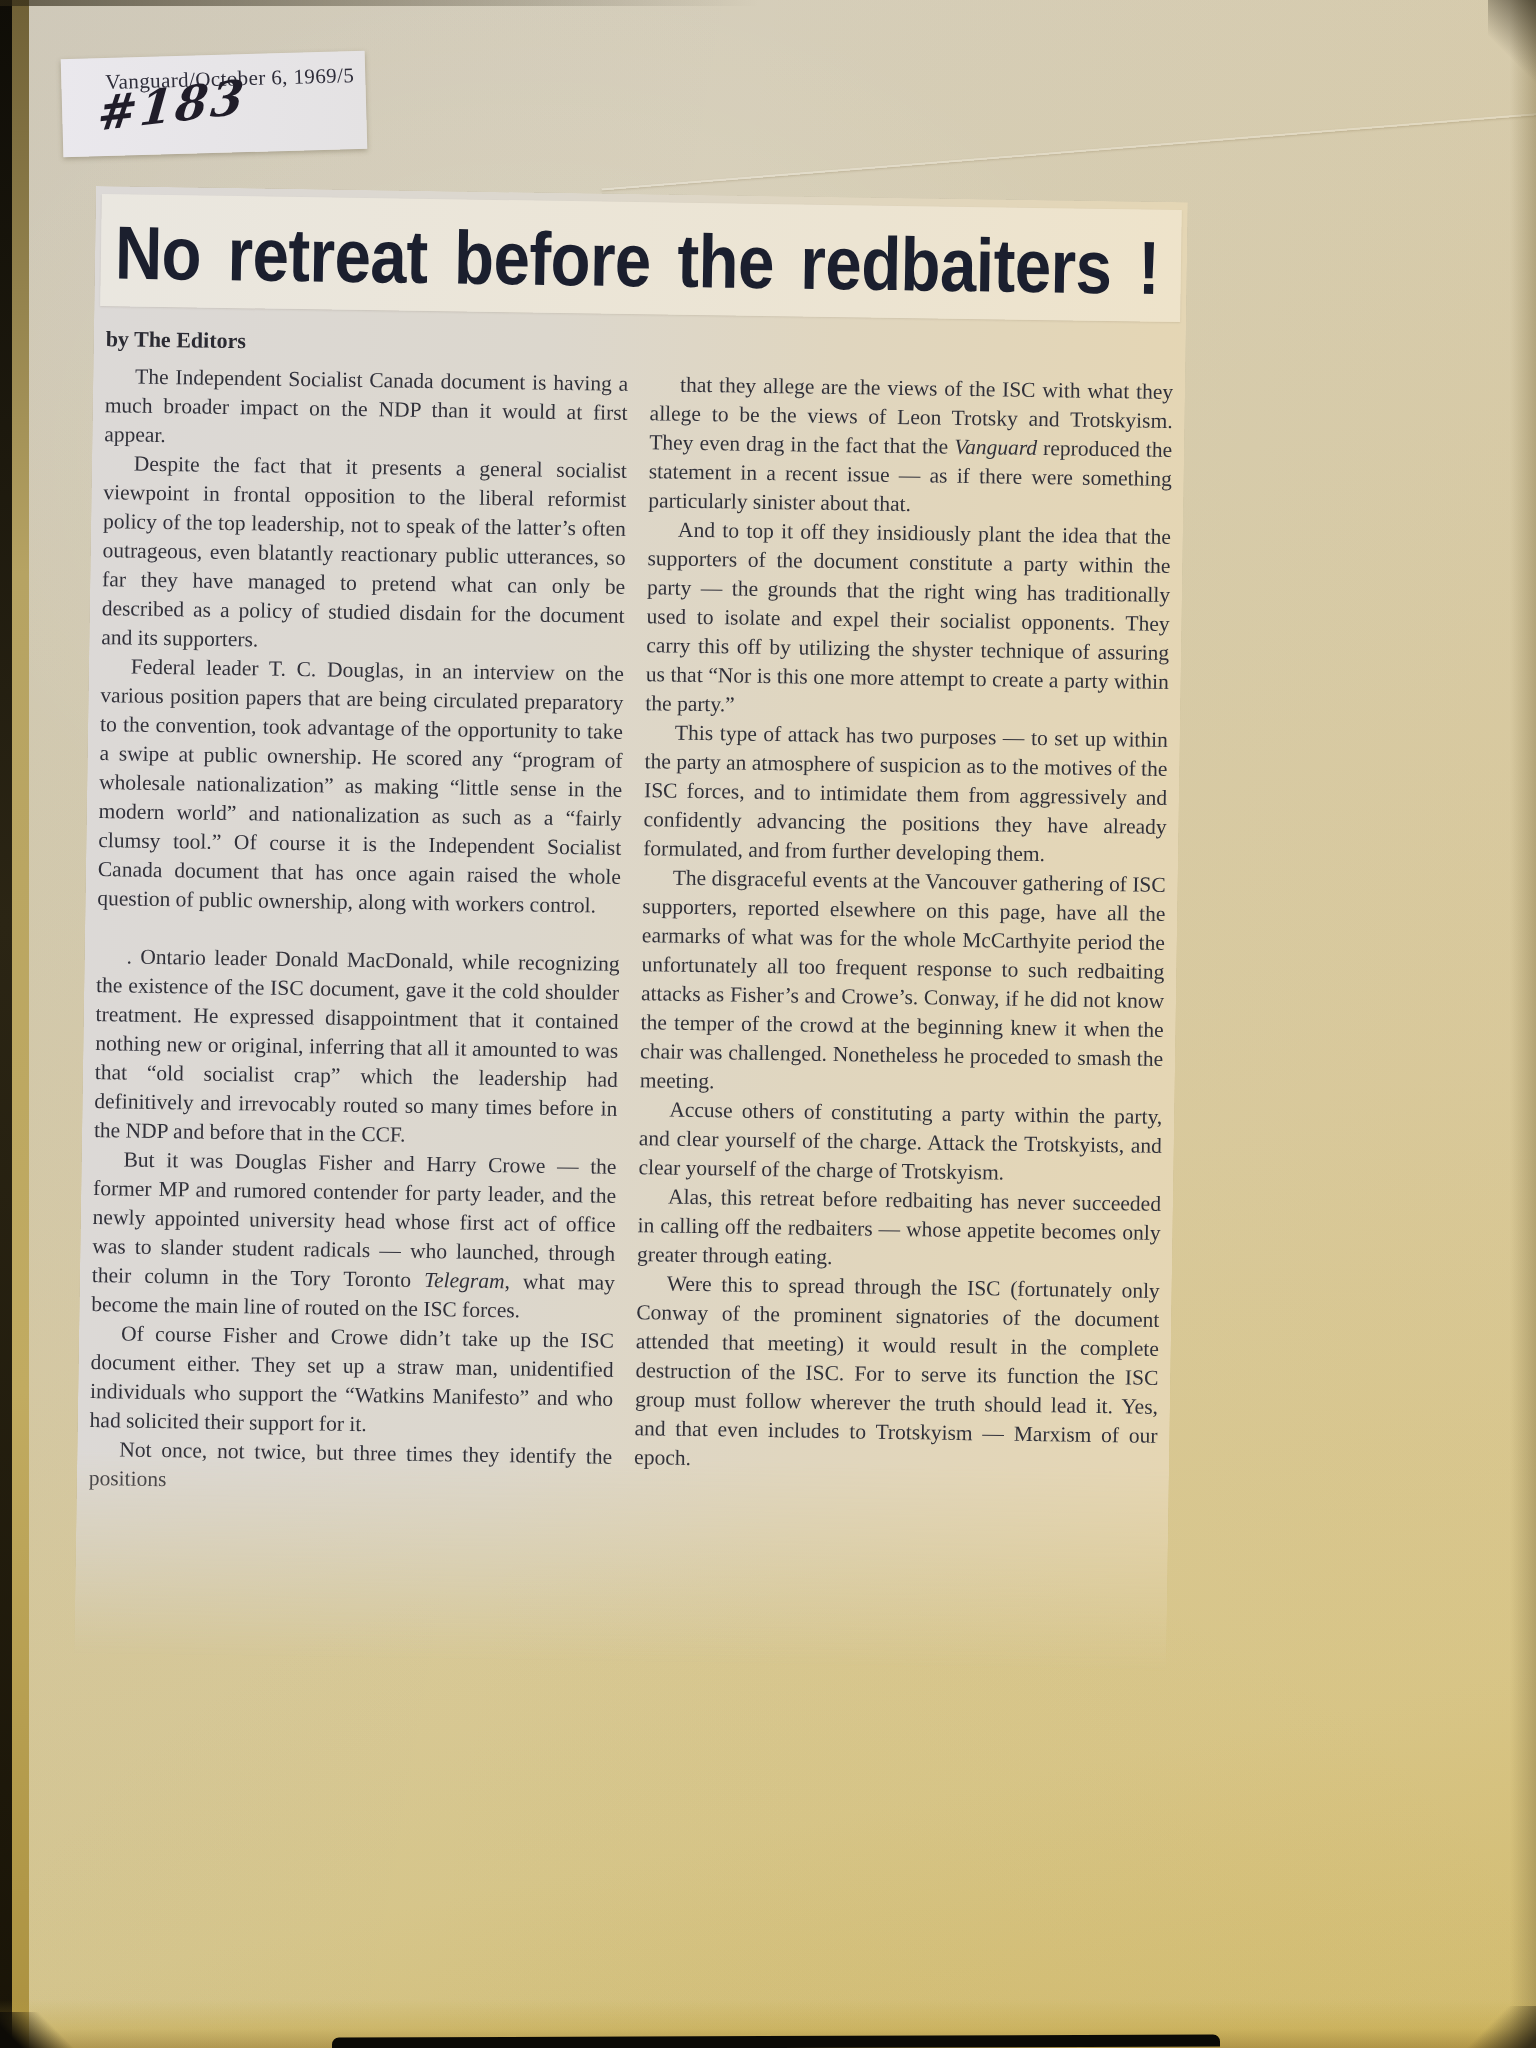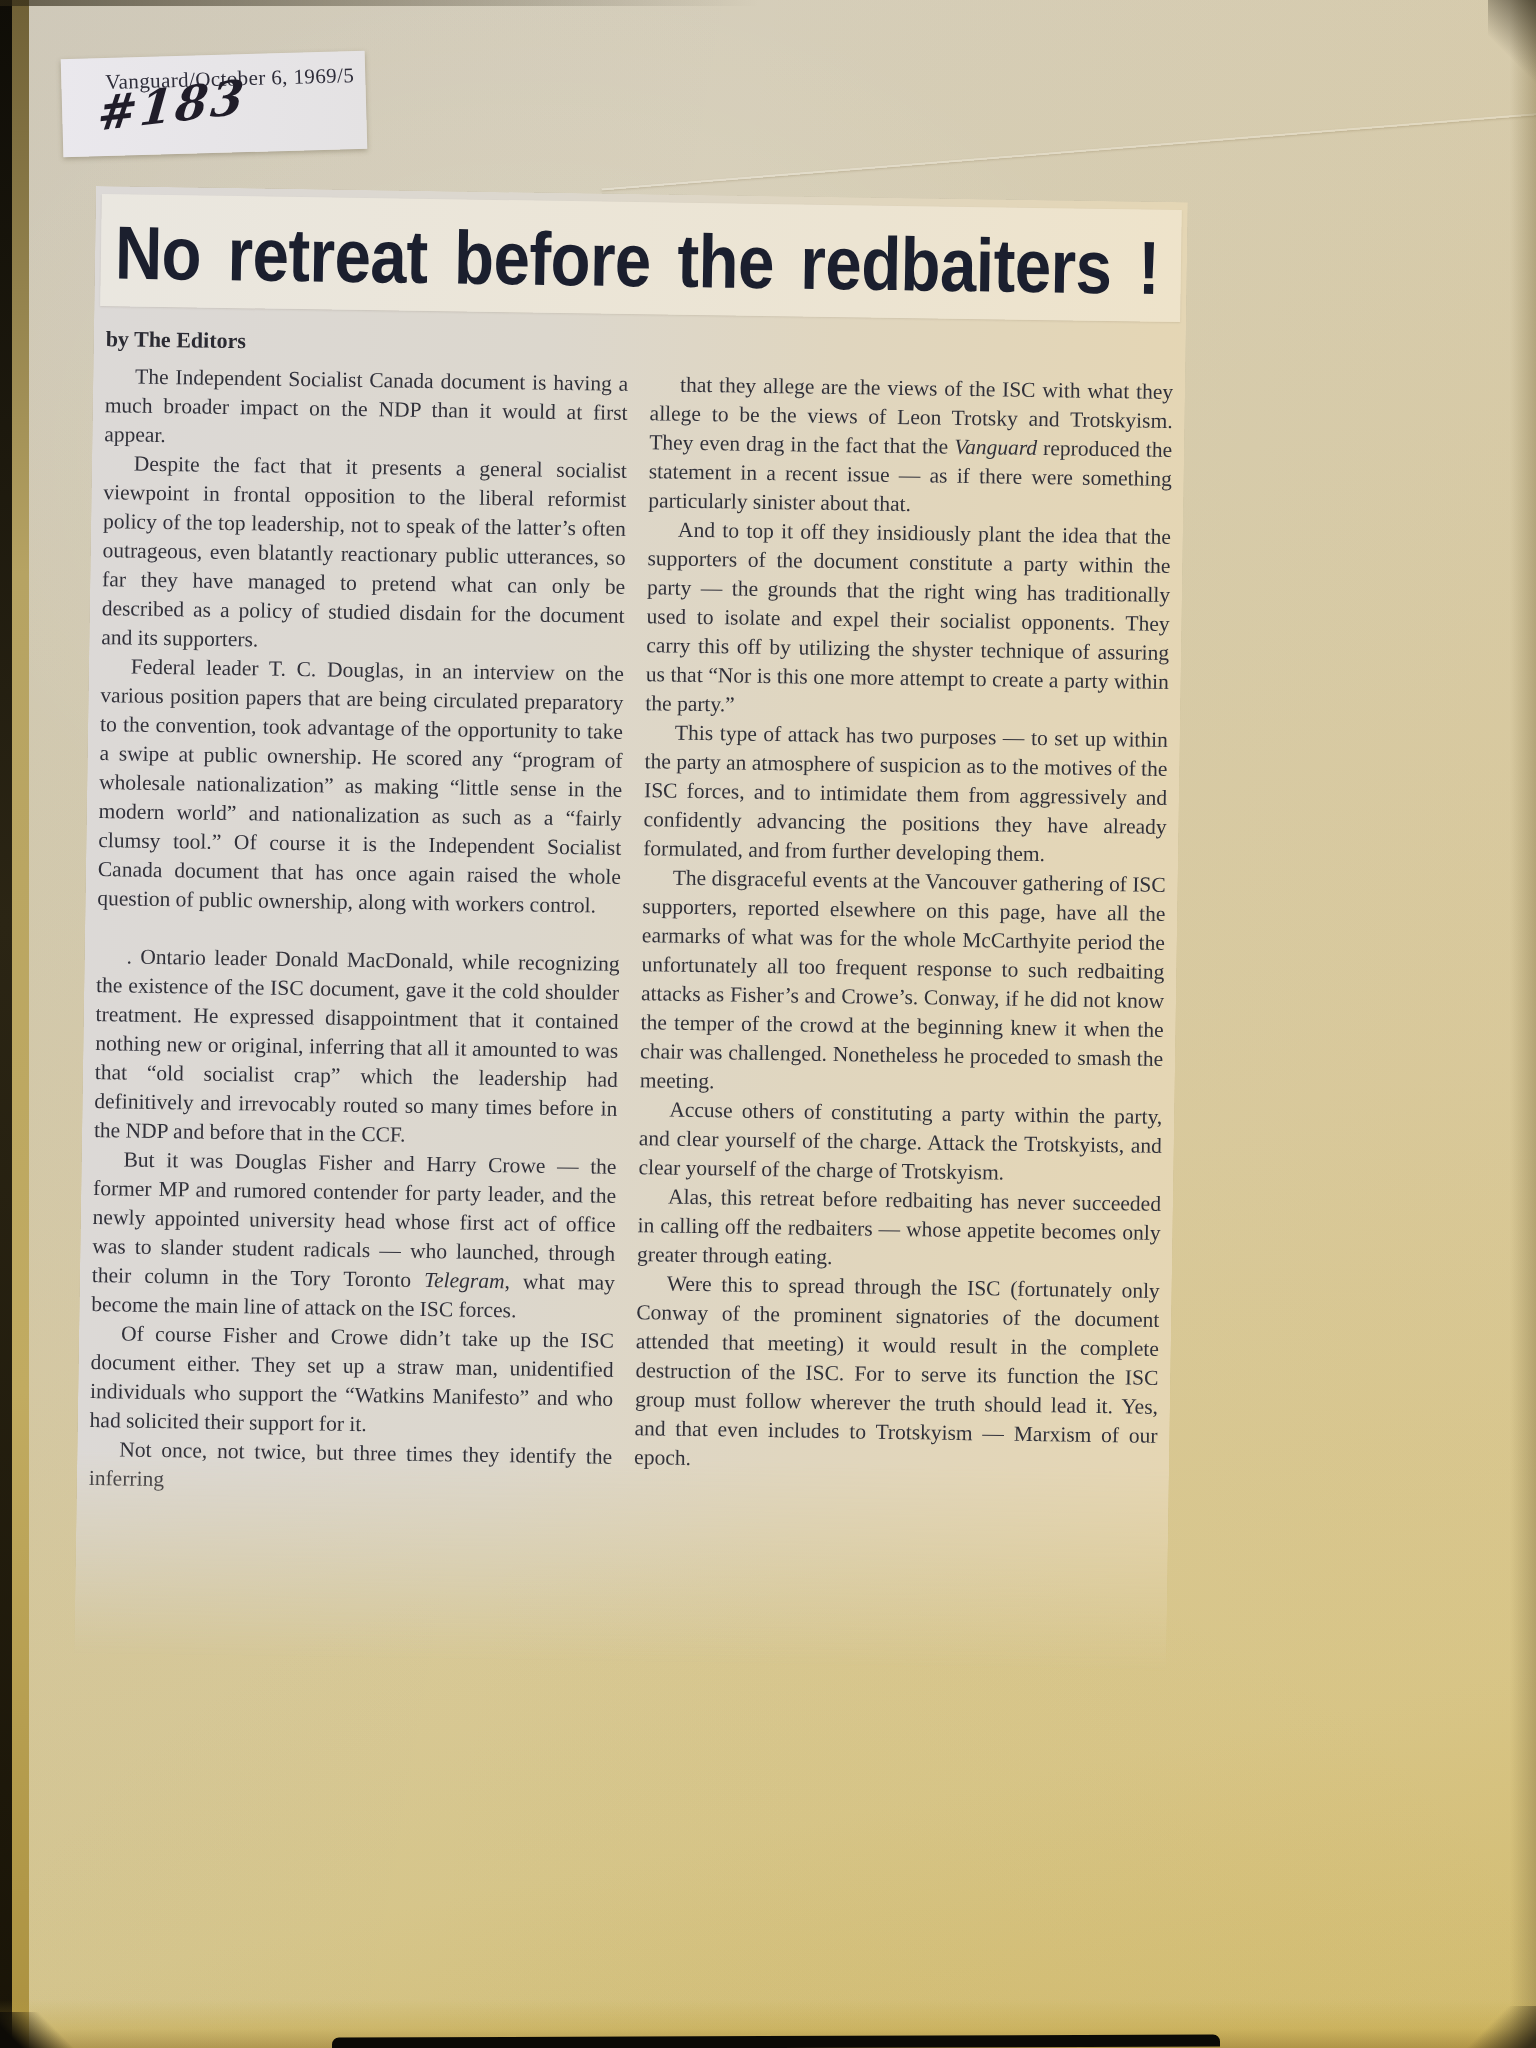--- a/index.html
+++ b/index.html
@@ -89,23 +89,23 @@
     <div class="headline-strip">
       <div class="headline">No retreat before the redbaiters !</div>
     </div>
     <div class="byline">by The Editors</div>
     <div class="article-body">
       <div class="col">
           <p><span>The Independent Socialist Canada document is having a much broader impact on the NDP than it would at first appear.</span></p>
           <p><span>Despite the fact that it presents a general socialist viewpoint in frontal opposition to the liberal reformist policy of the top leadership, not to speak of the latter’s often outrageous, even blatantly reactionary public utterances, so far they have managed to pretend what can only be described as a policy of studied disdain for the document and its supporters.</span></p>
           <p><span>Federal leader T. C. Douglas, in an interview on the various position papers that are being circulated preparatory to the convention, took advantage of the opportunity to take a swipe at public ownership. He scored any “program of wholesale nationalization” as making “little sense in the modern world” and nationalization as such as a “fairly clumsy tool.” Of course it is the Independent Socialist Canada document that has once again raised the whole question of public ownership, along with workers control.</span></p>
           <p class="gap"><span>. Ontario leader Donald MacDonald, while recognizing the existence of the ISC document, gave it the cold shoulder treatment. He expressed disappointment that it contained nothing new or original, inferring that all it amounted to was that “old socialist crap” which the leadership had definitively and irrevocably routed so many times before in the NDP and before that in the CCF.</span></p>
-          <p><span>But it was Douglas Fisher and Harry Crowe — the former MP and rumored contender for party leader, and the newly appointed university head whose first act of office was to slander student radicals — who launched, through their column in the Tory Toronto </span><em>Telegram</em><span>, what may become the main line of attack on the ISC forces.</span></p>
+          <p><span>But it was Douglas Fisher and Harry Crowe — the former MP and rumored contender for party leader, and the newly appointed university head whose first act of office was to slander student radicals — who launched, through their column in the Tory Toronto </span><em>Telegram</em><span>, what may become the main line of routed on the ISC forces.</span></p>
           <p><span>Of course Fisher and Crowe didn’t take up the ISC document either. They set up a straw man, unidentified individuals who support the “Watkins Manifesto” and who had solicited their support for it.</span></p>
-          <p><span>Not once, not twice, but three times they identify the inferring</span></p>
+          <p><span>Not once, not twice, but three times they identify the positions</span></p>
         </div>
       <div class="col">
           <p><span>that they allege are the views of the ISC with what they allege to be the views of Leon Trotsky and Trotskyism. They even drag in the fact that the </span><em>Vanguard</em><span> reproduced the statement in a recent issue — as if there were something particularly sinister about that.</span></p>
           <p><span>And to top it off they insidiously plant the idea that the supporters of the document constitute a party within the party — the grounds that the right wing has traditionally used to isolate and expel their socialist opponents. They carry this off by utilizing the shyster technique of assuring us that “Nor is this one more attempt to create a party within the party.”</span></p>
           <p><span>This type of attack has two purposes — to set up within the party an atmosphere of suspicion as to the motives of the ISC forces, and to intimidate them from aggressively and confidently advancing the positions they have already formulated, and from further developing them.</span></p>
           <p><span>The disgraceful events at the Vancouver gathering of ISC supporters, reported elsewhere on this page, have all the earmarks of what was for the whole McCarthyite period the unfortunately all too frequent response to such redbaiting attacks as Fisher’s and Crowe’s. Conway, if he did not know the temper of the crowd at the beginning knew it when the chair was challenged. Nonetheless he proceded to smash the meeting.</span></p>
           <p><span>Accuse others of constituting a party within the party, and clear yourself of the charge. Attack the Trotskyists, and clear yourself of the charge of Trotskyism.</span></p>
           <p><span>Alas, this retreat before redbaiting has never succeeded in calling off the redbaiters — whose appetite becomes only greater through eating.</span></p>
           <p><span>Were this to spread through the ISC (fortunately only Conway of the prominent signatories of the document attended that meeting) it would result in the complete destruction of the ISC. For to serve its function the ISC group must follow wherever the truth should lead it. Yes, and that even includes to Trotskyism — Marxism of our epoch.</span></p>
         </div>

